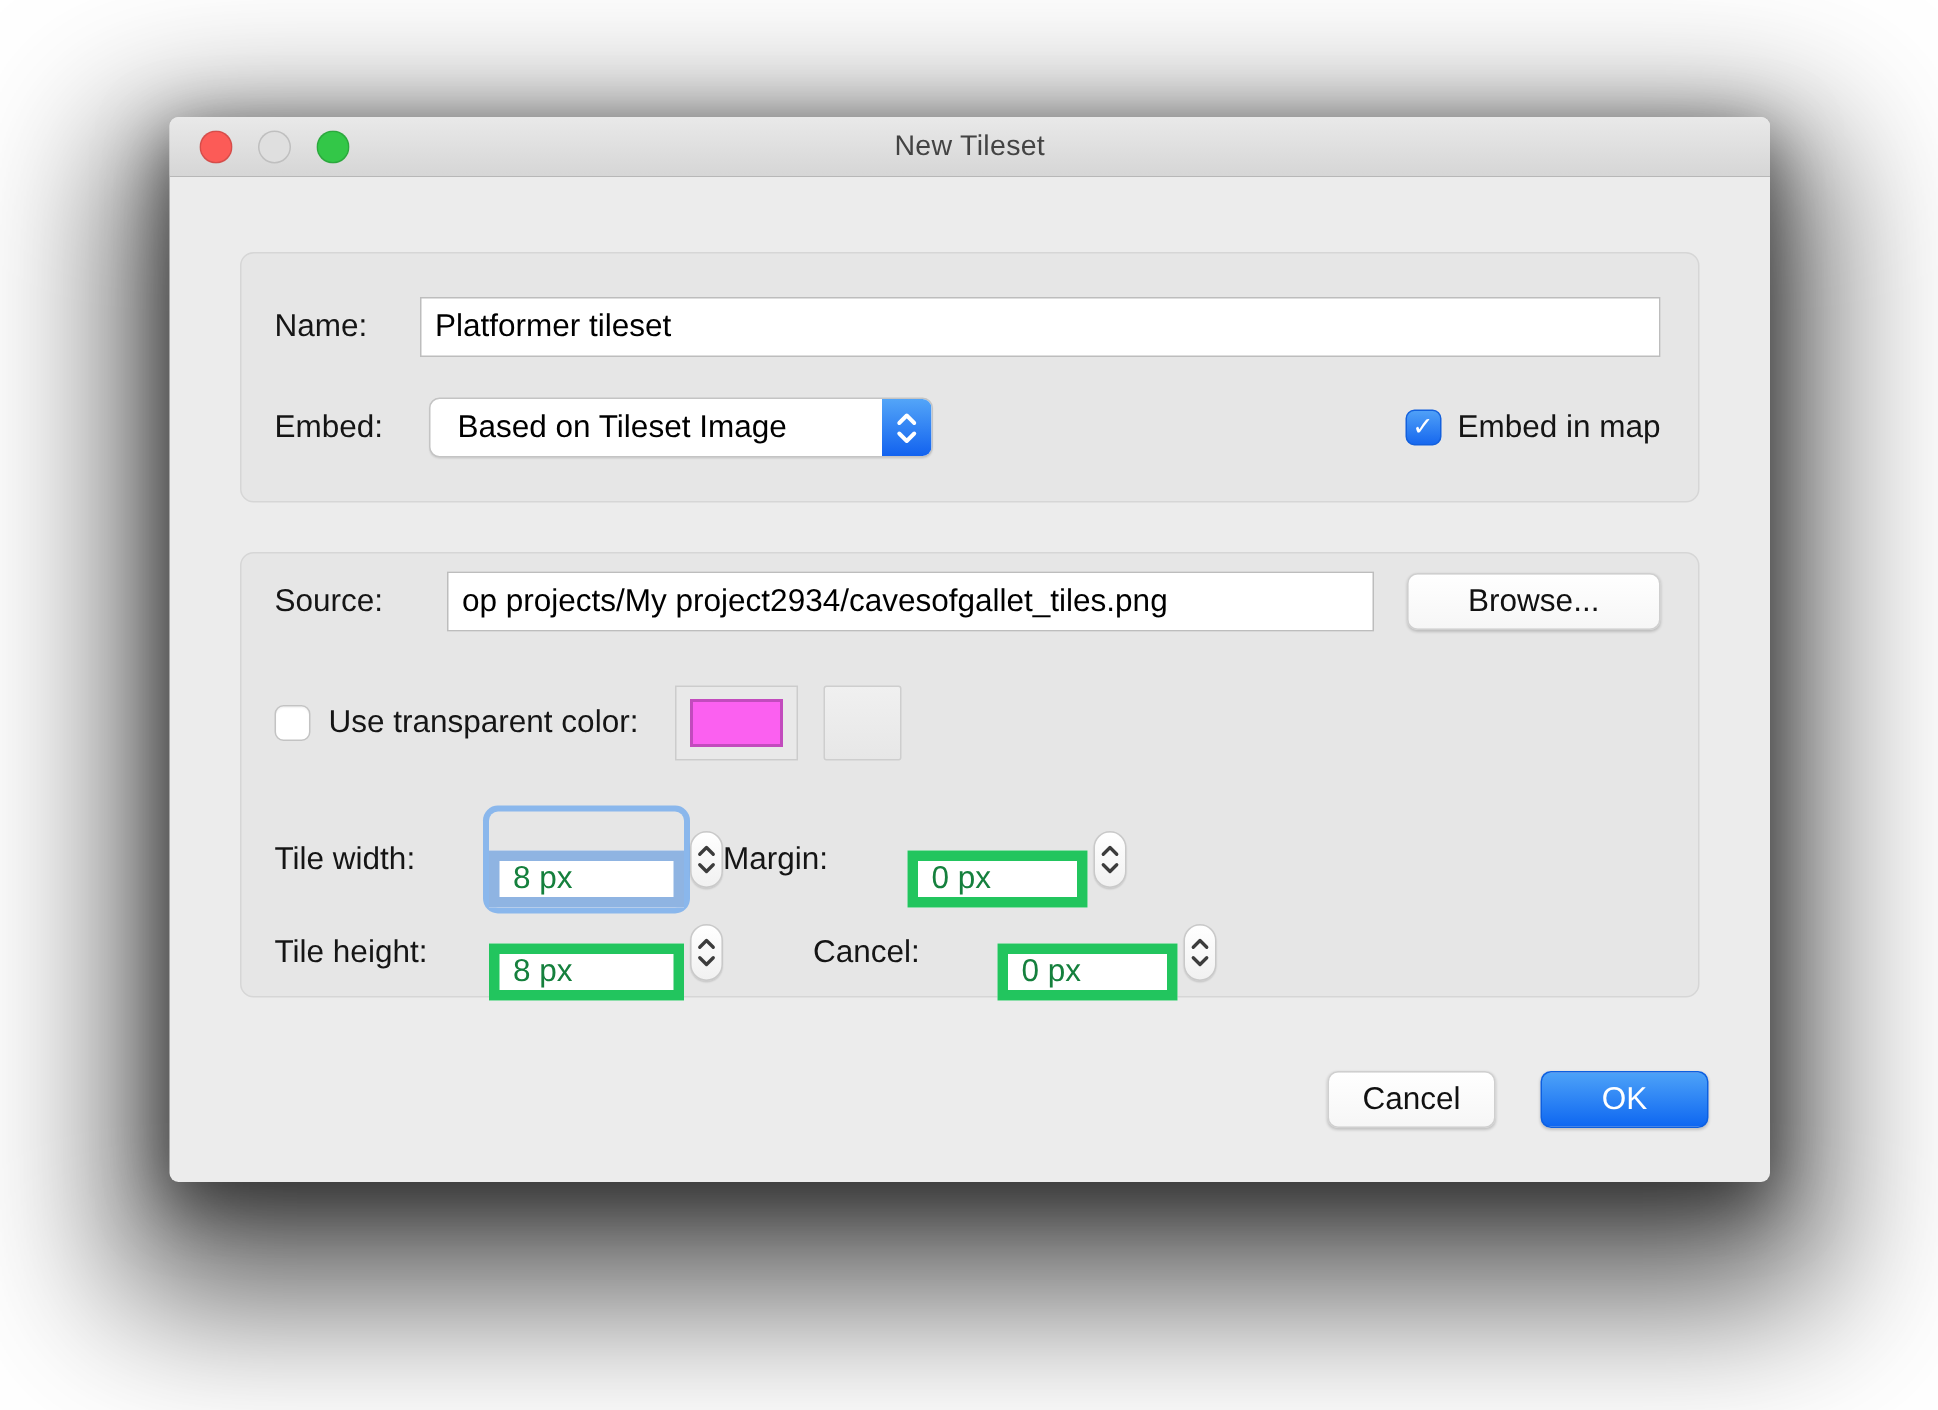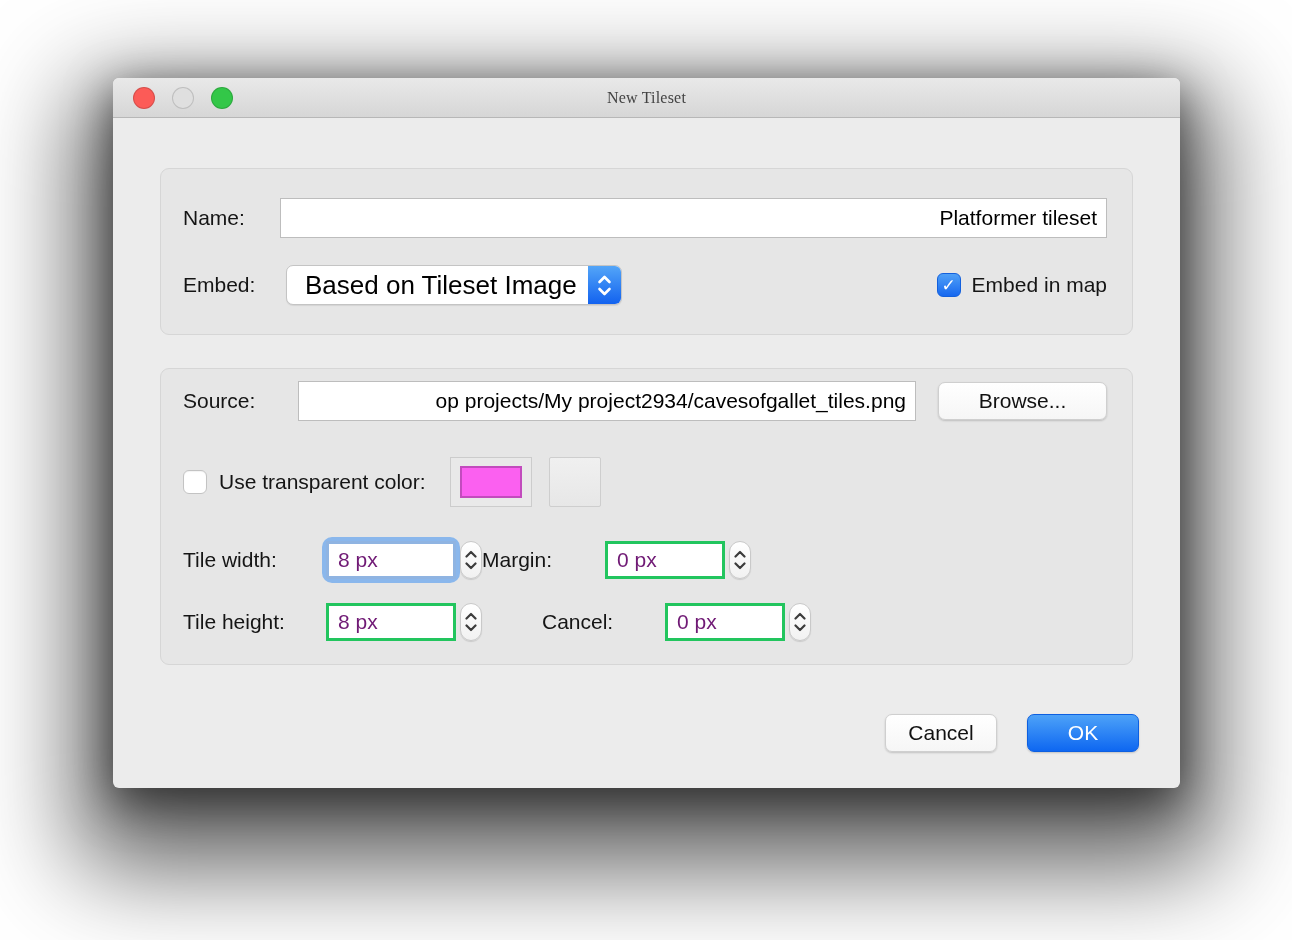--- a/index.html
+++ b/index.html
@@ -12,47 +12,47 @@
     box-shadow:0 45px 100px 35px rgba(0,0,0,0.62), 0 12px 45px rgba(0,0,0,0.55);
     background:#ececec; }
 
   
   .titlebar { position:absolute; left:0; top:0; right:0; height:40px;
     border-radius:6px 6px 0 0;
     background:linear-gradient(#e9e9e9,#d6d6d6);
     border-bottom:1px solid #b7b7b7; }
   .title { position:absolute; left:0; right:0; top:0; height:40px;
     display:flex; align-items:center; justify-content:center;
-    font-size:16px; color:#434343; letter-spacing:.2px;font-family:Liberation Serif, serif; }
+    font-size:19px; color:#434343; letter-spacing:.2px; }
   .lights { position:absolute; left:20px; top:9px; display:flex; gap:17px; }
   .light { width:22px; height:22px; border-radius:50%; }
   .light.red   { background:#fc5b57; border:1px solid rgba(0,0,0,.15); }
   .light.gray  { background:#dfdfdf; border:1px solid rgba(0,0,0,.14); }
   .light.green { background:#33c748; border:1px solid rgba(0,0,0,.15); }
 
   
   .section-label { position:absolute; left:55px; font-size:19px; color:#1c1c1c; }
   .group { position:absolute; left:47px; width:973px; border-radius:9px;
     background:#e6e6e6; border:1px solid #d6d6d6; }
   #tileset-group { top:90px; height:167px; }
   #image-group   { top:290px; height:297px; }
 
   .row { position:absolute; left:22px; right:25px; display:flex; align-items:center; }
   .lbl { font-size:21px; color:#151515; }
 
   input.textfield { height:40px; background:#ffffff; border:1px solid #bdbdbd;
-    font-family:inherit; font-size:21px; color:#000; padding:0 9px; outline:none;text-align:right; }
+    font-family:inherit; font-size:21px; color:#000; padding:0 9px; outline:none; }
   .flex1 { flex:1; }
 
   
   .popup { height:40px; width:336px; display:flex; align-items:stretch;
     background:#ffffff; border:1px solid #c4c4c4; border-radius:7px;
     box-shadow:0 1px 1px rgba(0,0,0,.08); overflow:hidden; cursor:default; }
   .popup .popup-text { flex:1; display:flex; align-items:center; padding-left:18px;
-    font-size:26px; color:#000; white-space:nowrap; }
+    font-size:21px; color:#000; white-space:nowrap; }
   .popup .popup-cap { width:33px; background:linear-gradient(#53a5f8,#1262ef);
     display:flex; flex-direction:column; align-items:center; justify-content:center; gap:3px; }
 
   
   .checkbox { width:24px; height:24px; border-radius:6px; flex:0 0 auto; }
   .checkbox.checked { background:linear-gradient(#4fa0f7,#1768ef);
     border:1px solid #1360dd; display:flex; align-items:center; justify-content:center;
     color:#fff; font-size:17px; font-weight:bold; }
   .checkbox.unchecked { background:#ffffff; border:1px solid #c3c3c3;
     box-shadow:inset 0 1px 1px rgba(0,0,0,.05); }
@@ -69,22 +69,22 @@
   
   .color-well { width:82px; height:50px; background:#e9e9e9; border:1px solid #cccccc;
     display:flex; align-items:center; justify-content:center; }
   .color-swatch { width:62px; height:32px; border:2px solid #c24bbd; }
   .picker-btn { width:52px; height:50px; background:linear-gradient(#f0f0f0,#e7e7e7);
     border:1px solid #cecece; border-radius:2px; }
 
   
   .numwrap { border-radius:6px; }
   .numwrap.focused { box-shadow:0 0 0 4px #8ab7ec; }
-  input.numfield { width:130px; height:38px; background:#fff; border:3px solid #22c55e;
-    font-family:inherit; font-size:21px; color:#701a75; padding:0 9px; outline:none; }
+  input.numfield { width:130px; height:38px; background:#fff; border:7px solid #22c55e;
+    font-family:inherit; font-size:21px; color:#15803d; padding:0 9px; outline:none;margin-top:26px; }
   .numwrap.focused input.numfield { border-color:#8fb4e2; }
   .stepper { width:22px; height:38px; margin-left:4px; border-radius:11px;
     background:linear-gradient(#ffffff,#f1f1f1); border:1px solid #c9c9c9;
     box-shadow:0 1px 1px rgba(0,0,0,.12);
     display:flex; flex-direction:column; align-items:center; justify-content:center; gap:4px; }
 
   .footer { position:absolute; left:0; right:41px; top:636px;
     display:flex; justify-content:flex-end; gap:30px; }
   .footer .btn { width:112px; }
 

